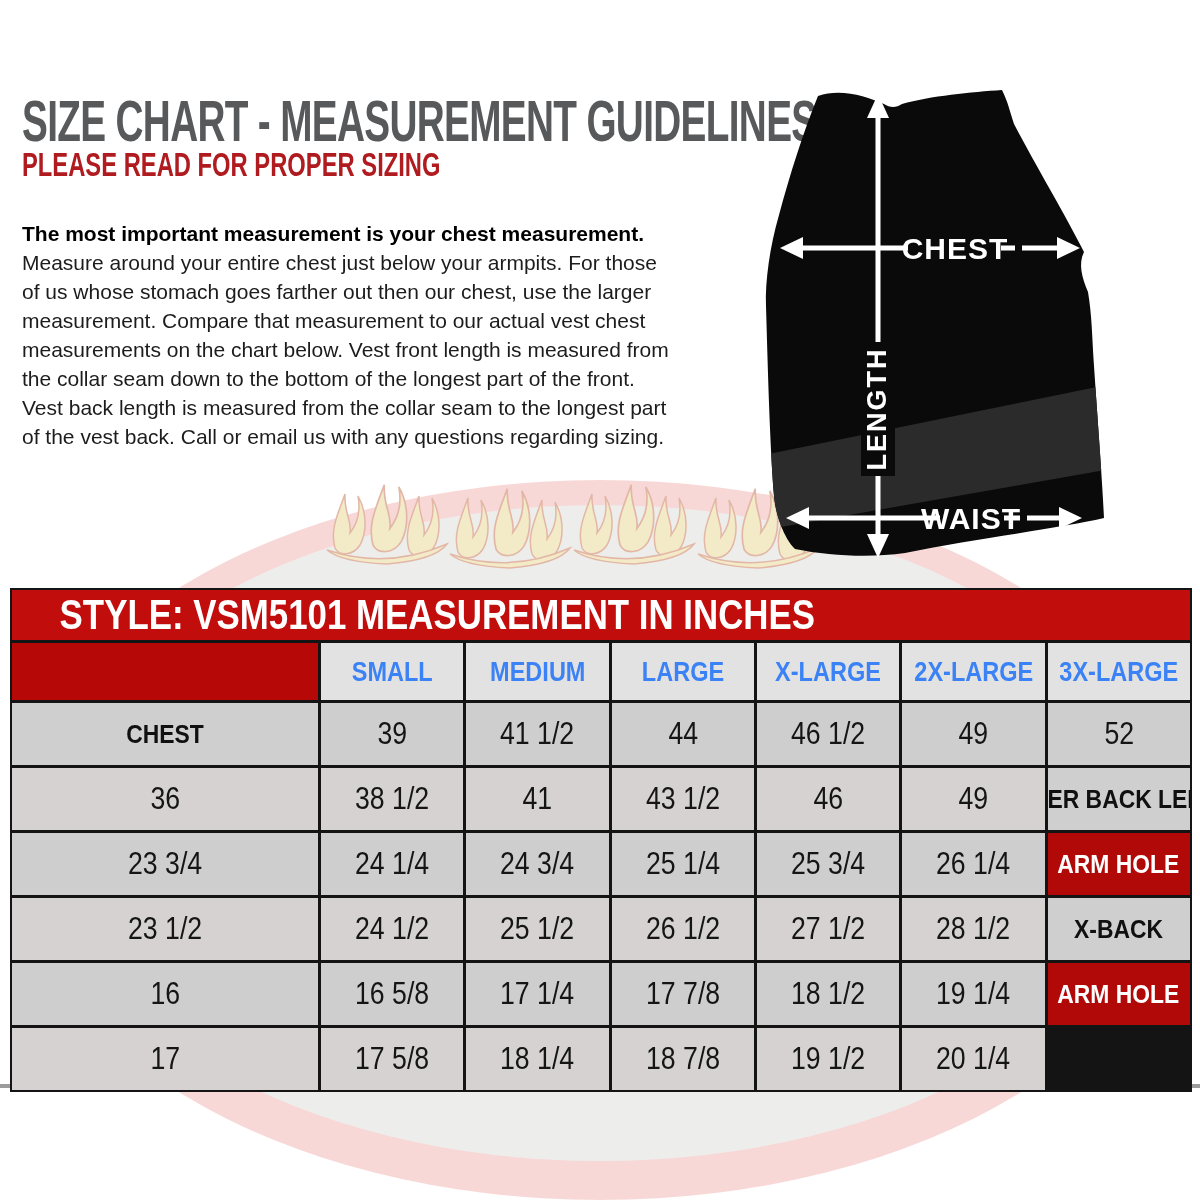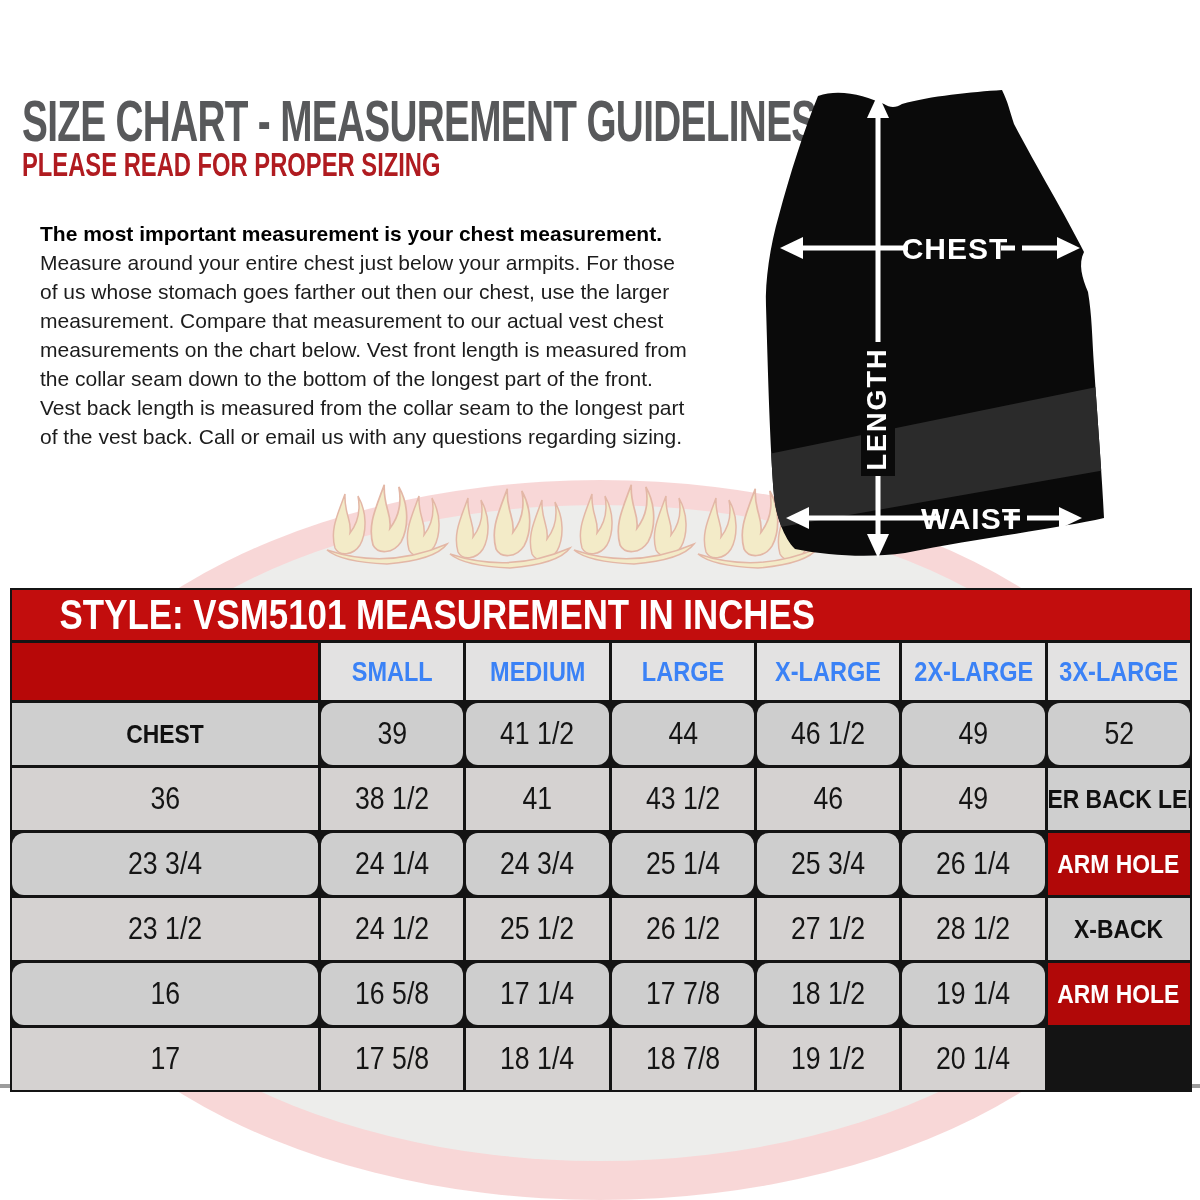--- a/index.html
+++ b/index.html
@@ -6,21 +6,21 @@
   .page{position:relative;width:1200px;height:1200px;background:#fff;overflow:hidden;
         font-family:"Liberation Sans",sans-serif;}
 
   
   .title{position:absolute;left:22px;top:88px;color:#58595b;font-weight:bold;
          font-size:57px;letter-spacing:-1px;transform:scaleX(.68);transform-origin:left center;
          white-space:nowrap;}
   .subtitle{position:absolute;left:22px;top:146px;color:#b01b20;font-weight:bold;
          font-size:33px;transform:scaleX(.72);transform-origin:left center;white-space:nowrap;}
   .intro{position:absolute;left:22px;top:198px;width:652px;color:#1c1c1c;
-         font-size:21px;line-height:29px;margin-left:18px;}
+         font-size:21px;line-height:29px;}
   .intro strong{color:#000;}
 
   
   .watermark{position:absolute;left:0;top:0;z-index:1;pointer-events:none;}
 
   
   .vest{position:absolute;left:740px;top:66px;z-index:2;}
   .vest text{font-family:"Liberation Sans",sans-serif;font-weight:bold;fill:#fff;}
 
   
@@ -33,21 +33,21 @@
         grid-template-rows:57px repeat(6,62px);gap:3px;background:#141414;
         border-top:3px solid #141414;}
   .cell{display:flex;align-items:center;justify-content:center;overflow:hidden;}
   .cell span{display:inline-block;white-space:nowrap;}
   .c-hdr-empty{background:rgba(189,8,8,.97);}
   .c-hdr{background:rgba(250,248,248,.90);font-weight:bold;font-size:28px;color:#3b82f6;}
   .c-hdr span{transform:scaleX(.84);}
   .lbl-gray{background:rgba(222,222,222,.93);font-weight:bold;font-size:26px;color:#101010;}
   .lbl-red{background:rgba(189,8,8,.93);font-weight:bold;font-size:26px;color:#fff;}
   .lbl-gray span,.lbl-red span{transform:scaleX(.88);}
-  .v-gray{background:rgba(222,222,222,.92);font-size:31px;color:#151515;border-radius:12px;}
+  .v-gray{background:rgba(222,222,222,.92);font-size:31px;color:#151515;}
   .v-light{background:rgba(250,247,246,.84);font-size:31px;color:#151515;}
   .v-gray span,.v-light span{transform:scaleX(.86);}
 
   .bottom-line{position:absolute;left:0;top:1084px;width:1200px;height:4px;
                background:#9c9c9c;z-index:3;}
 </style>
 </head>
 <body>
 
 <div class="page">

